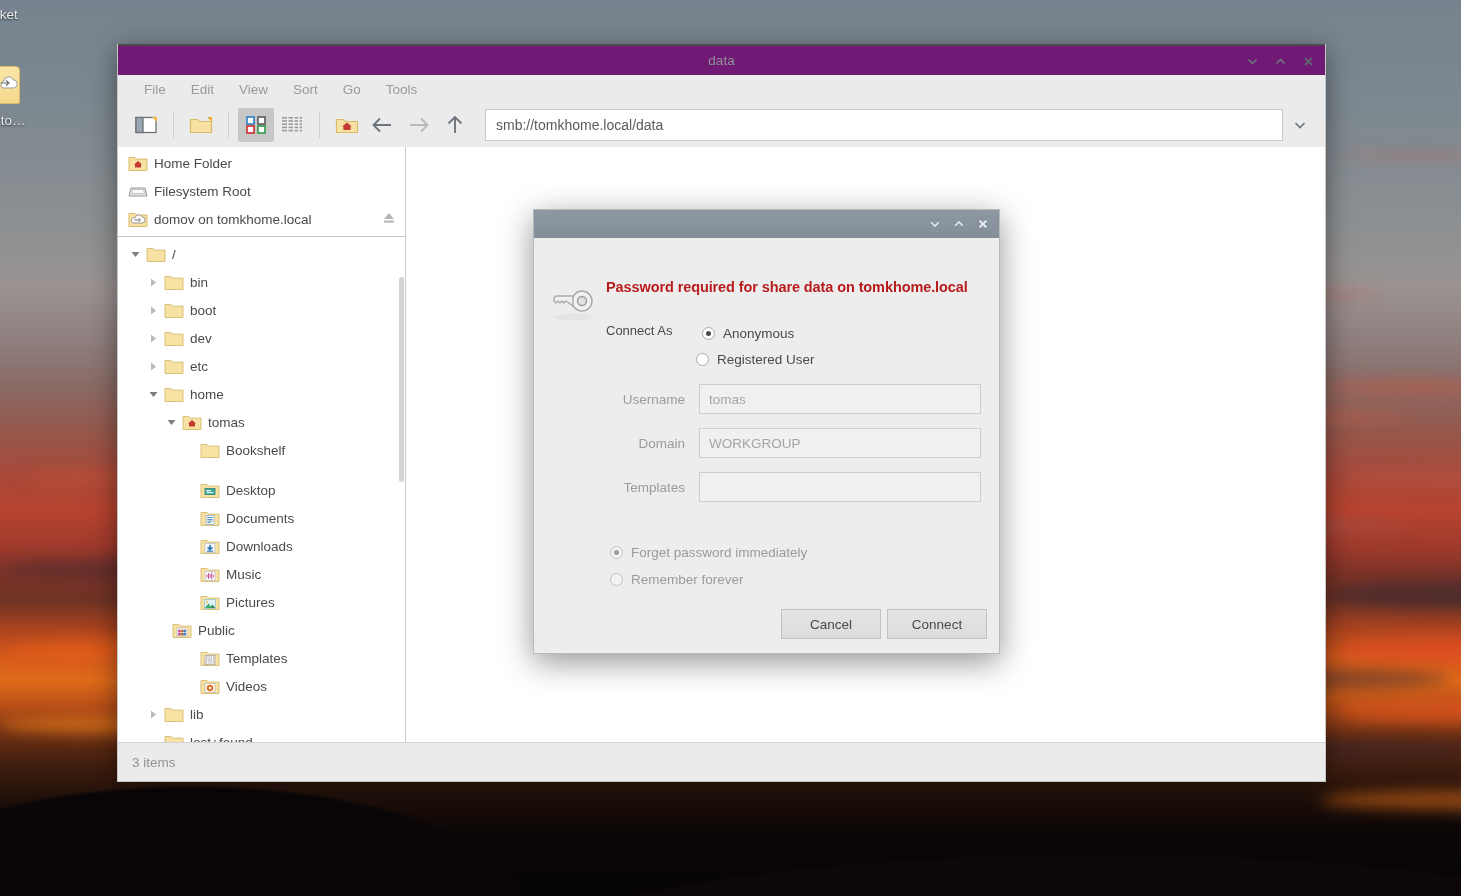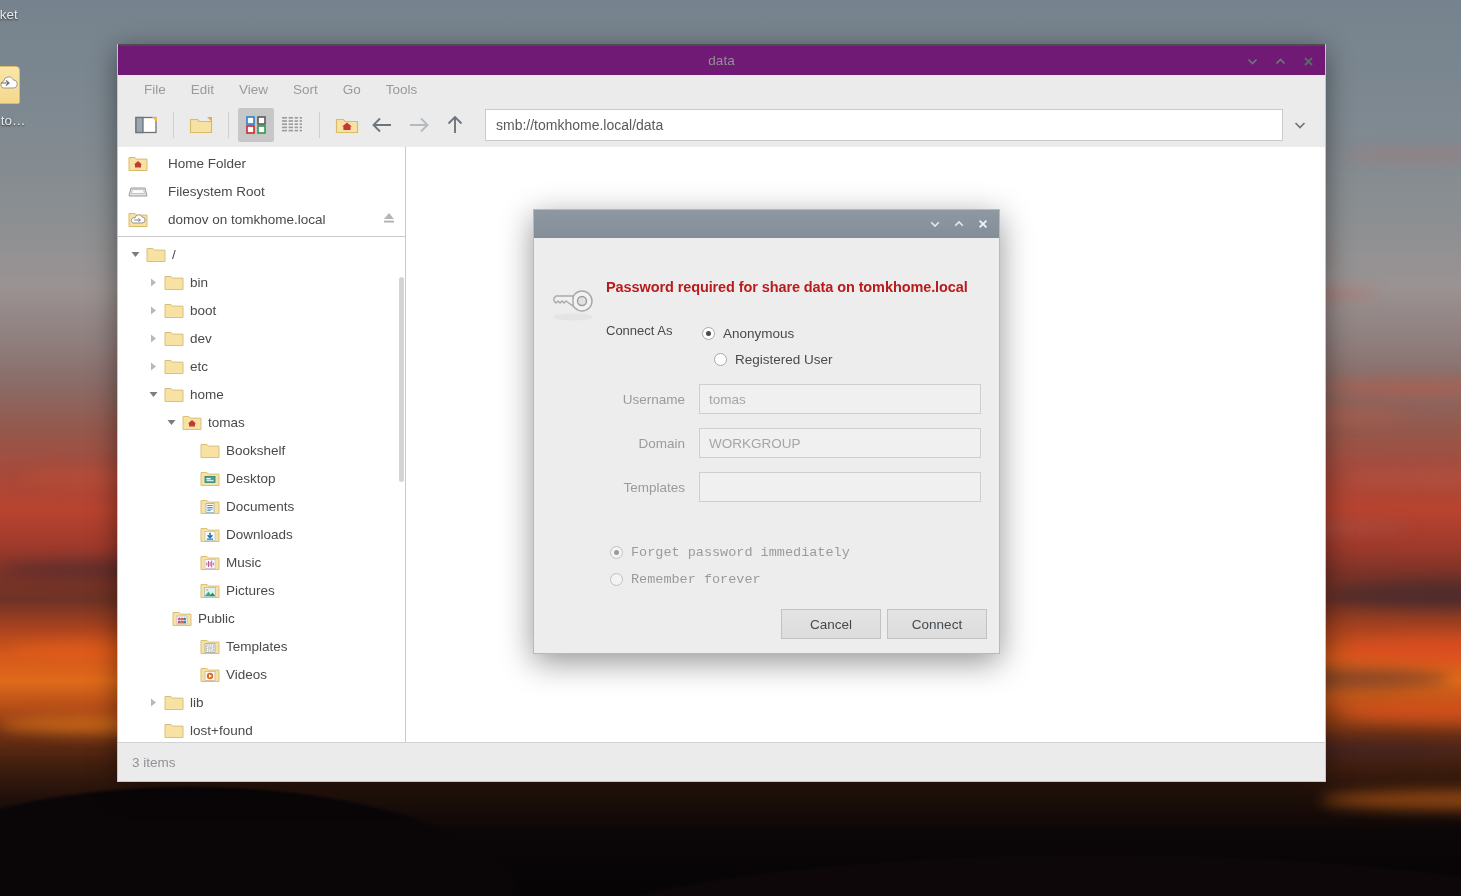--- a/index.html
+++ b/index.html
@@ -90,21 +90,21 @@
     display: flex; align-items: center; padding: 0 10px;
     font-size: 14px; color: #5a5a5a;
   }
   #path-dropdown { width: 34px; height: 34px; display:flex; align-items:center; justify-content:center; }
 
   #fm-body { flex: 1; display: flex; min-height: 0; background:#fff; }
   #fm-sidebar { width: 288px; background: #fff; border-right: 1px solid #c9c9c9;
      display:flex; flex-direction:column; min-height:0; }
   #places { border-bottom: 1px solid #c9c9c9; padding: 2px 0 3px 0; flex:none; }
   .place-row { height: 28px; display:flex; align-items:center; padding: 0 8px 0 10px; font-size: 13.5px; color:#4a4a4a; }
-  .place-row .lbl { margin-left: 20px; flex:1; white-space:nowrap; }
+  .place-row .lbl { margin-left: 6px; flex:1; white-space:nowrap; }
   #tree { flex: 1; overflow: hidden; position: relative; padding-top: 3px; }
   .tr { height: 28px; display:flex; align-items:center; font-size: 13.5px; color:#4a4a4a; white-space: nowrap; }
   .tw { width: 14px; height:14px; margin-right:4px; display:flex; align-items:center; justify-content:center; flex:none; }
   .tr .lbl { margin-left: 6px; }
   .ico { width: 20px; height: 17px; flex: none; position: relative; }
 
   #tree-scroll { position:absolute; right:1px; top:40px; width:5px; height:205px;
     background:#d4d4d4; border-radius:3px; }
 
   #fm-main { flex: 1; background: #fff; }
@@ -129,32 +129,32 @@
     letter-spacing: -0.1px; }
   #connect-as-label { position:absolute; left: 72px; top: 85px; font-size: 13px; color: #4a4a4a; }
   .radio-row { display:flex; align-items:center; gap: 8px; font-size: 13.5px; color:#4a4a4a; height: 22px; }
   .radio { width:13px; height:13px; border-radius:50%; border:1px solid #a9a9a9; background:#fff;
     position:relative; flex:none; }
   .radio.checked:after { content:""; position:absolute; left:3px; top:3px; width:5px; height:5px;
     border-radius:50%; background:#4a4a4a; }
   .radio.dim { border-color:#c0c0c0; background:#f3f3f3; }
   .radio.dim.checked:after { background:#9b9b9b; }
   #radio-anon  { position:absolute; left: 168px; top: 84px; }
-  #radio-reg   { position:absolute; left: 180px; top: 110px; }
+  #radio-reg   { position:absolute; left: 162px; top: 110px; }
 
   .field-row { position:absolute; left: 0; width: 100%; height: 30px; display:flex; align-items:center; }
   .field-label { width: 165px; text-align: right; padding-right: 14px; font-size: 13.5px; color:#9b9b9b; }
   .field-input { width: 282px; height: 30px; background: #f0f0f0; border: 1px solid #cfcfcf;
      display:flex; align-items:center; padding: 0 9px; font-size: 13.5px; color:#a5a5a5; }
   #row-username { top: 146px; }
   #row-domain   { top: 190px; }
   #row-password { top: 234px; }
   #row-password .field-input { color:#4a4a4a; }
 
-  #remember-group { position:absolute; left: 76px; top: 303px; display:flex; flex-direction:column; gap:5px;font-family:Liberation Mono, monospace; }
+  #remember-group { position:absolute; left: 76px; top: 303px; display:flex; flex-direction:column; gap:5px; }
   #remember-group .radio-row { color:#9b9b9b; }
 
   #dlg-buttons { position:absolute; right: 12px; bottom: 14px; display:flex; gap: 6px; }
   .dlg-btn { width: 100px; height: 30px; background: linear-gradient(to bottom,#e4e4e4,#dcdcdc);
     border: 1px solid #c2c2c2; display:flex; align-items:center; justify-content:center;
     font-size: 13.5px; color: #44494e; }
 </style>
 </head>
 <body>
 
@@ -414,21 +414,21 @@
                 </svg></span>
               <span class="lbl">tomas</span>
             </div>
             <div class="tr" style="padding-left: 64px;">
               <span class="tw"></span>
               <span class="ico"><svg width="20" height="17" viewBox="0 0 20 17">
                   <path d="M1 2.5h6l1.3 1.6H19v11.4H1z" fill="#f7e2a3" stroke="#d9c179" stroke-width="1"></path>
                 </svg></span>
               <span class="lbl">Bookshelf</span>
             </div>
-            <div class="tr" style="padding-left: 64px;">
+            <div class="tr" style="padding-left: 64px; margin-top: 12px;">
               <span class="tw"></span>
               <span class="ico"><svg width="20" height="17" viewBox="0 0 20 17">
                   <path d="M1 2.5h6l1.3 1.6H19v11.4H1z" fill="#f7e2a3" stroke="#d9c179" stroke-width="1"></path>
                   <rect x="5" y="6.5" width="10" height="6" fill="#3fa9a0" stroke="#2f7f78" stroke-width=".8"></rect>
                   <rect x="6.5" y="8" width="4" height="1.4" fill="#fff"></rect>
                   <rect x="6.5" y="10" width="7" height="1.2" fill="#cfeeeb"></rect>
                 </svg></span>
               <span class="lbl">Desktop</span>
             </div>
             <div class="tr" style="padding-left: 64px;">

